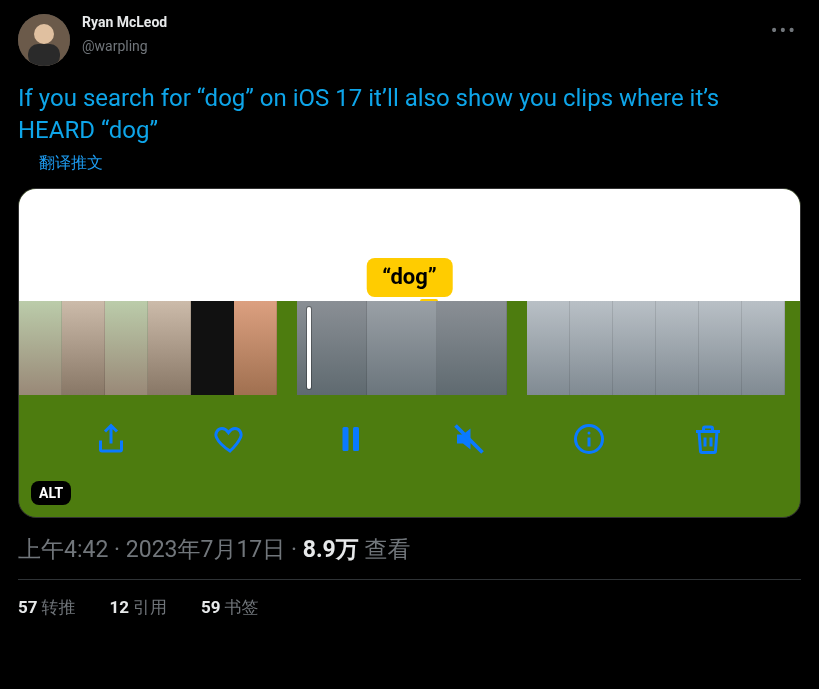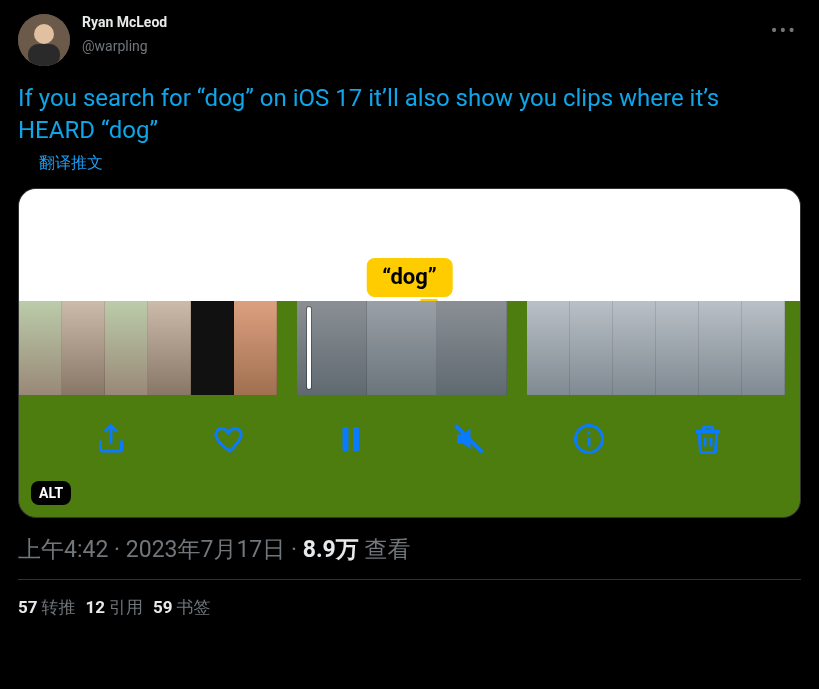--- a/index.html
+++ b/index.html
@@ -160,21 +160,21 @@
     font-size: 23px;
   }
   .meta .views-count { color: #e7e9ea; font-weight: 700; }
   .divider {
     height: 1px;
     background: #2f3336;
     margin-top: 14px;
   }
   .stats {
     display: flex;
-    gap: 10px;
+    gap: 34px;
     padding: 16px 0 10px 0;
     font-size: 17px;
     color: #71767b;
   }
   .stat .num { color: #e7e9ea; font-weight: 700; margin-right: 4px; }
   
   .bgA { background: linear-gradient(#bca, #987); }
   .bgA2 { background: linear-gradient(#cba, #876); }
   .bgDark { background: #111; }
   .bgP { background: linear-gradient(#dca080, #a07050); }

